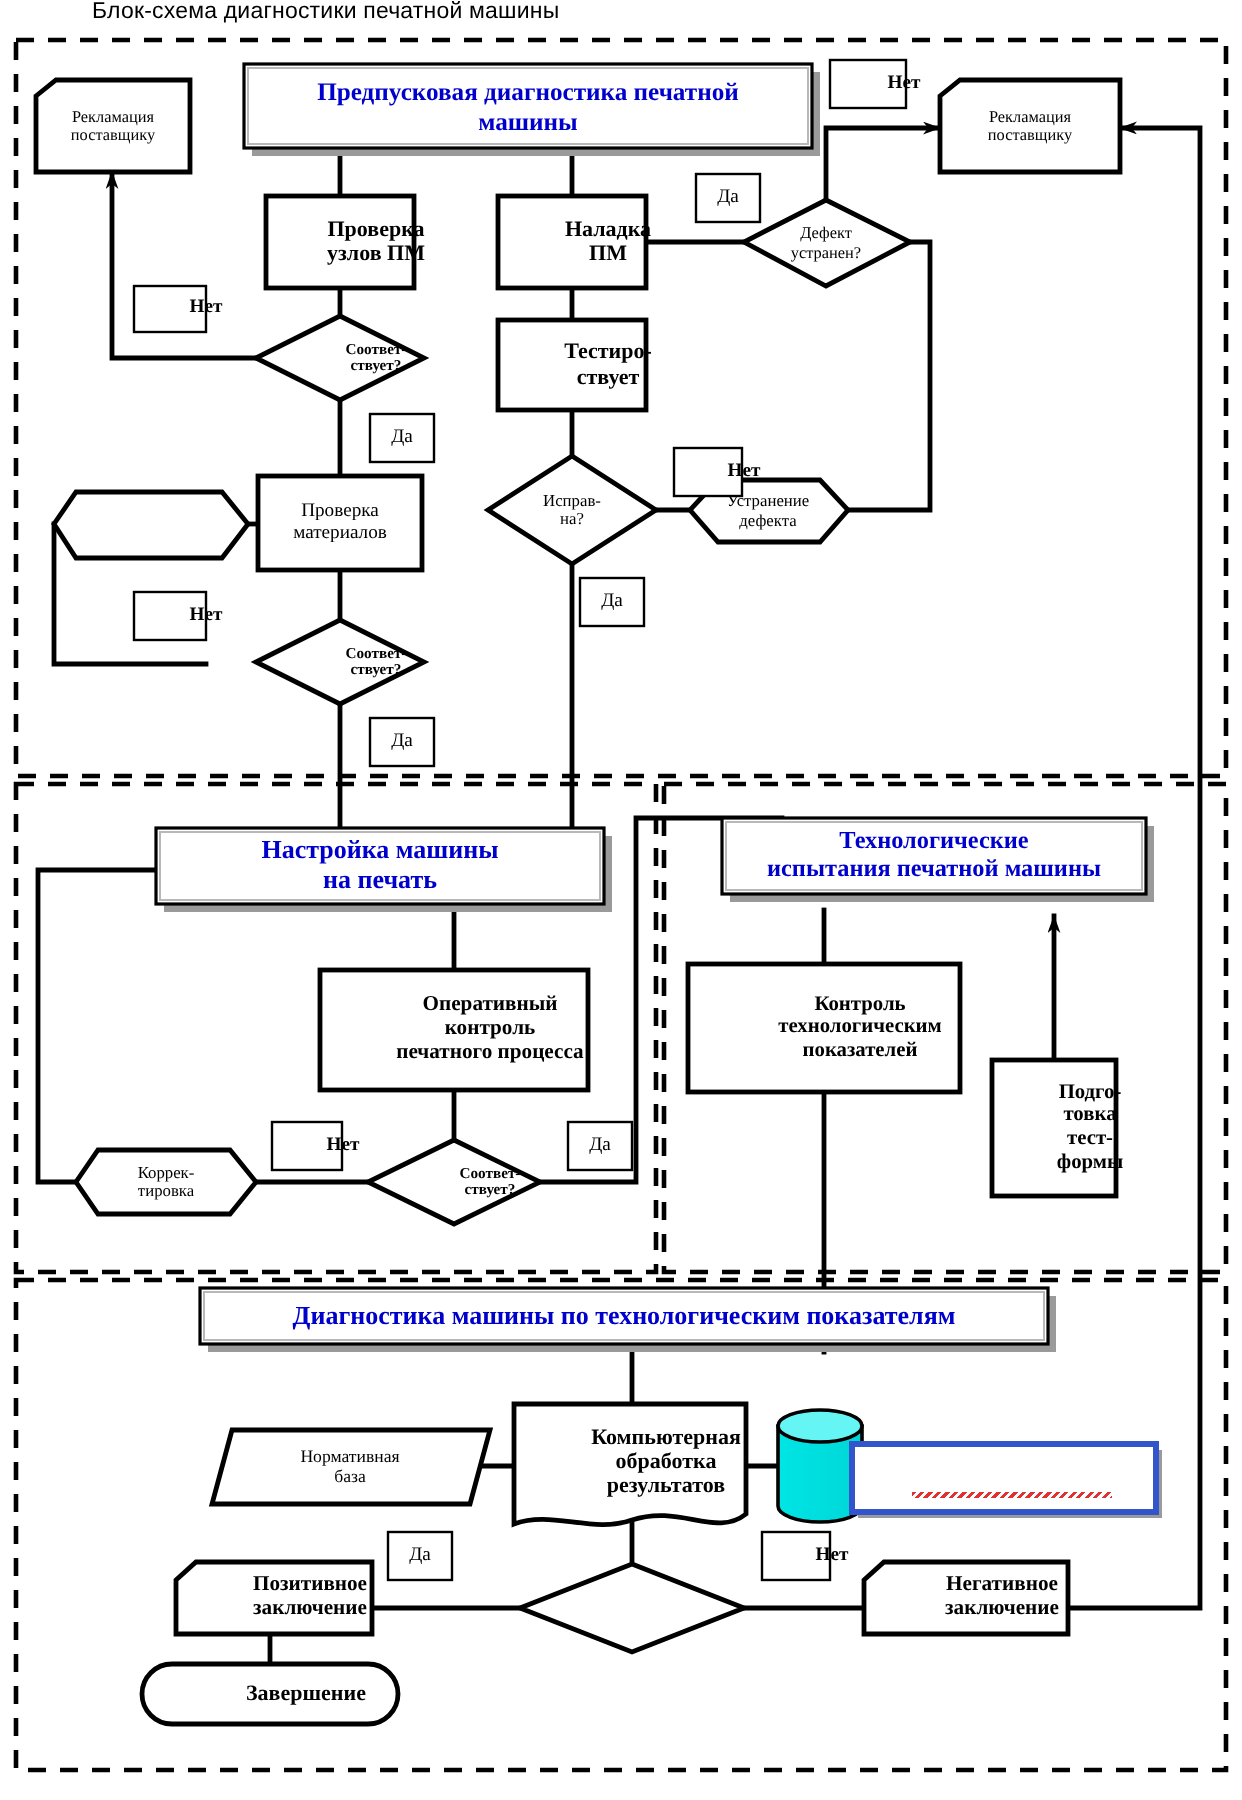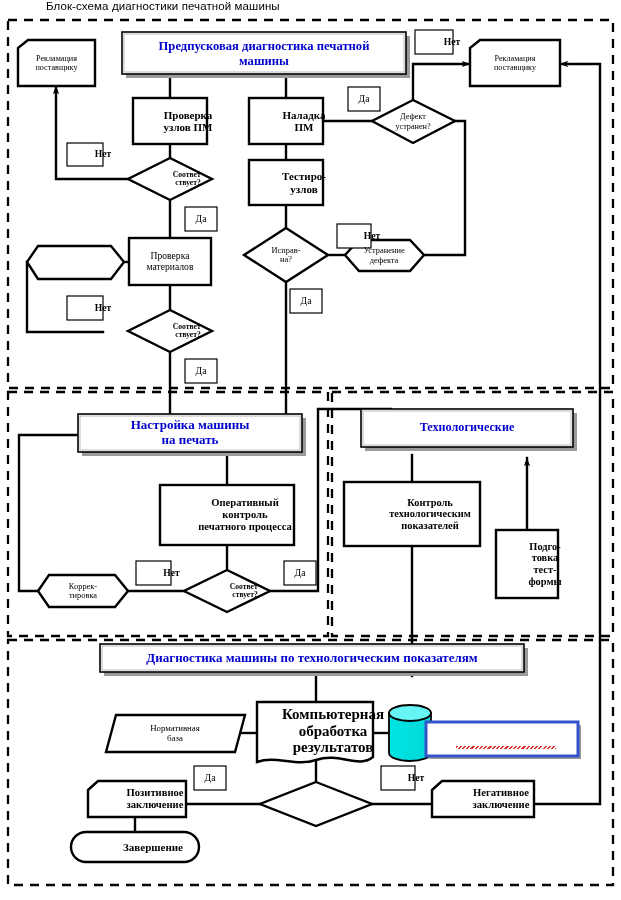--- a/index.html
+++ b/index.html
@@ -251,20 +251,21 @@
   <div class="node-label banner-label" style="left:122px;top:32px;width:284px;height:43px;font-size:12.6px;">
     <span>Предпусковая диагностика печатной</span>
       <span>машины</span>
   </div>
   <div class="node-label banner-label" style="left:78px;top:414px;width:224px;height:38px;font-size:13px;">
     <span>Настройка машины</span>
       <span>на печать</span>
   </div>
   <div class="node-label banner-label" style="left:361px;top:409px;width:212px;height:38px;font-size:12.2px;">
     <span>Технологические</span>
+      <span>испытания печатной машины</span>
   </div>
   <div class="node-label banner-label" style="left:100px;top:644px;width:424px;height:28px;font-size:13px;">
     <span>Диагностика машины по технологическим показателям</span>
   </div>
 
   <div class="node-label lbl-reg" style="left:18px;top:40px;width:77px;height:46px;font-size:8.2px;">
     <span>Рекламация</span>
       <span>поставщику</span>
   </div>
   <div class="node-label lbl-reg" style="left:470px;top:40px;width:90px;height:46px;font-size:8.2px;">
@@ -274,21 +275,21 @@
   <div class="node-label lbl-bold" style="left:133px;top:98px;width:74px;height:46px;font-size:11px;">
     <span>Проверка</span>
       <span>узлов ПМ</span>
   </div>
   <div class="node-label lbl-bold" style="left:249px;top:98px;width:74px;height:46px;font-size:11px;">
     <span>Наладка</span>
       <span>ПМ</span>
   </div>
   <div class="node-label lbl-bold" style="left:249px;top:160px;width:74px;height:45px;font-size:11px;">
     <span>Тестиро-</span>
-      <span>узлов</span>
+      <span>ствует</span>
   </div>
   <div class="node-label lbl-reg" style="left:376px;top:100px;width:74px;height:43px;font-size:8.2px;">
     <span>Дефект</span>
       <span>устранен?</span>
   </div>
   <div class="node-label lbl-bold" style="left:134px;top:158px;width:72px;height:42px;font-size:7.6px;">
     <span>Соответ-</span>
       <span>ствует?</span>
   </div>
   <div class="node-label lbl-reg" style="left:129px;top:238px;width:82px;height:47px;font-size:9.6px;">
@@ -328,21 +329,21 @@
   <div class="node-label lbl-bold" style="left:496px;top:530px;width:62px;height:68px;font-size:10.4px;">
     <span>Подго-</span>
       <span>товка</span>
       <span>тест-</span>
       <span>формы</span>
   </div>
   <div class="node-label lbl-reg" style="left:110px;top:715px;width:130px;height:37px;font-size:8.8px;">
     <span>Нормативная</span>
       <span>база</span>
   </div>
-  <div class="node-label lbl-bold" style="left:257px;top:702px;width:116px;height:58px;font-size:15px;">
+  <div class="node-label lbl-bold" style="left:257px;top:702px;width:116px;height:58px;font-size:11px;">
     <span>Компьютерная</span>
       <span>обработка</span>
       <span>результатов</span>
   </div>
   <div class="node-label lbl-bold" style="left:88px;top:781px;width:98px;height:36px;font-size:10.6px;">
     <span>Позитивное</span>
       <span>заключение</span>
   </div>
   <div class="node-label lbl-bold" style="left:432px;top:781px;width:102px;height:36px;font-size:10.6px;align-items:center;">
     <span>Негативное</span>

